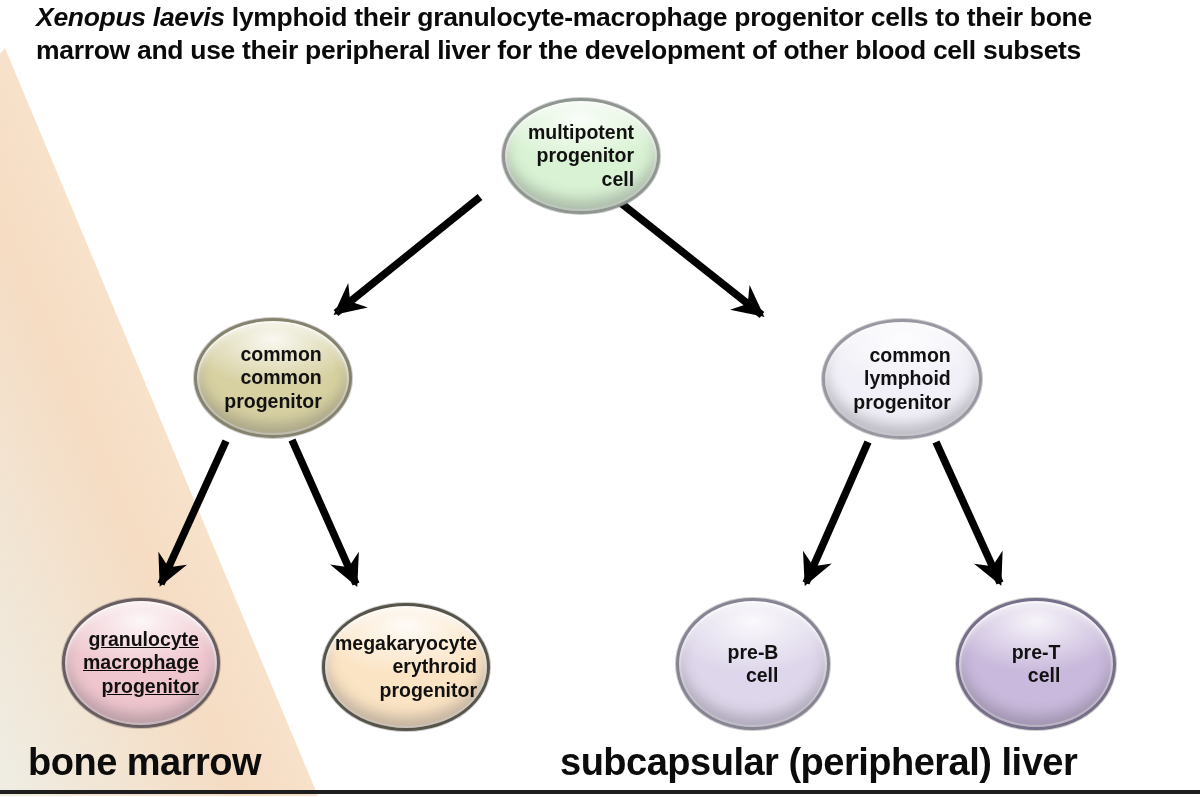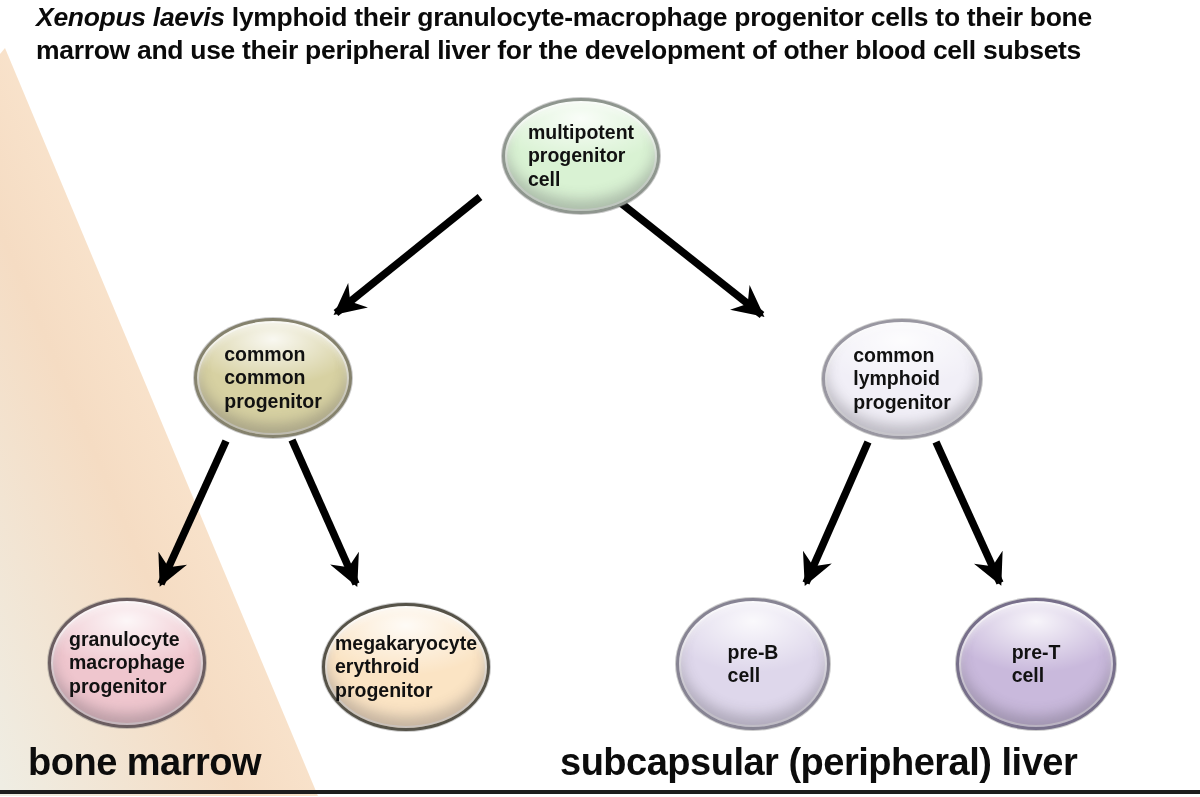--- a/index.html
+++ b/index.html
@@ -10,38 +10,38 @@
   svg.bg{position:absolute;left:0;top:0;width:1200px;height:797px;}
 
   .figure-title{
     position:absolute;left:36px;top:1px;width:1166px;
     font-size:26.5px;font-weight:bold;line-height:1.26;letter-spacing:-0.3px;color:#0a0a0a;
   }
   .figure-title .species{font-style:italic;}
 
   .node{
     position:absolute;border-radius:50%;
-    display:flex;align-items:center;justify-content:center;text-align:left;
+    display:flex;align-items:center;justify-content:center;text-align:right;
     border:3px solid var(--border,#888);
     background:
       radial-gradient(120% 85% at 50% 16%, rgba(255,255,255,0.85) 0%, rgba(255,255,255,0) 48%),
       var(--fill,#ddd);
     box-shadow:
       inset 0 -11px 14px rgba(70,66,76,0.30),
       inset 0 4px 7px rgba(255,255,255,0.65),
       inset 0 0 0 2px rgba(255,255,255,0.55),
       0 0 0 1px rgba(110,110,110,0.35);
   }
   .node-label{font-size:19.5px;font-weight:bold;line-height:1.2;color:#111;}
   .node-label span{display:block;}
 
   .n0{left:502px;top:98px;width:152px;height:110px;}
   .n1{left:194px;top:318px;width:152px;height:114px;}
   .n2{left:822px;top:319px;width:154px;height:114px;}
-  .n3{left:48px; top:598px;width:152px;height:124px;}
+  .n3{left:62px; top:598px;width:152px;height:124px;text-decoration:underline;}
   .n4{left:322px;top:603px;width:162px;height:122px;}
   .n5{left:676px;top:598px;width:148px;height:126px;}
   .n6{left:956px;top:598px;width:154px;height:126px;}
 
   .region-label{
     position:absolute;top:743px;font-size:38px;font-weight:bold;letter-spacing:-0.5px;
     color:#0c0c0c;white-space:nowrap;line-height:1;
   }
   .region-bone{left:28px;}
   .region-liver{left:560px;}

